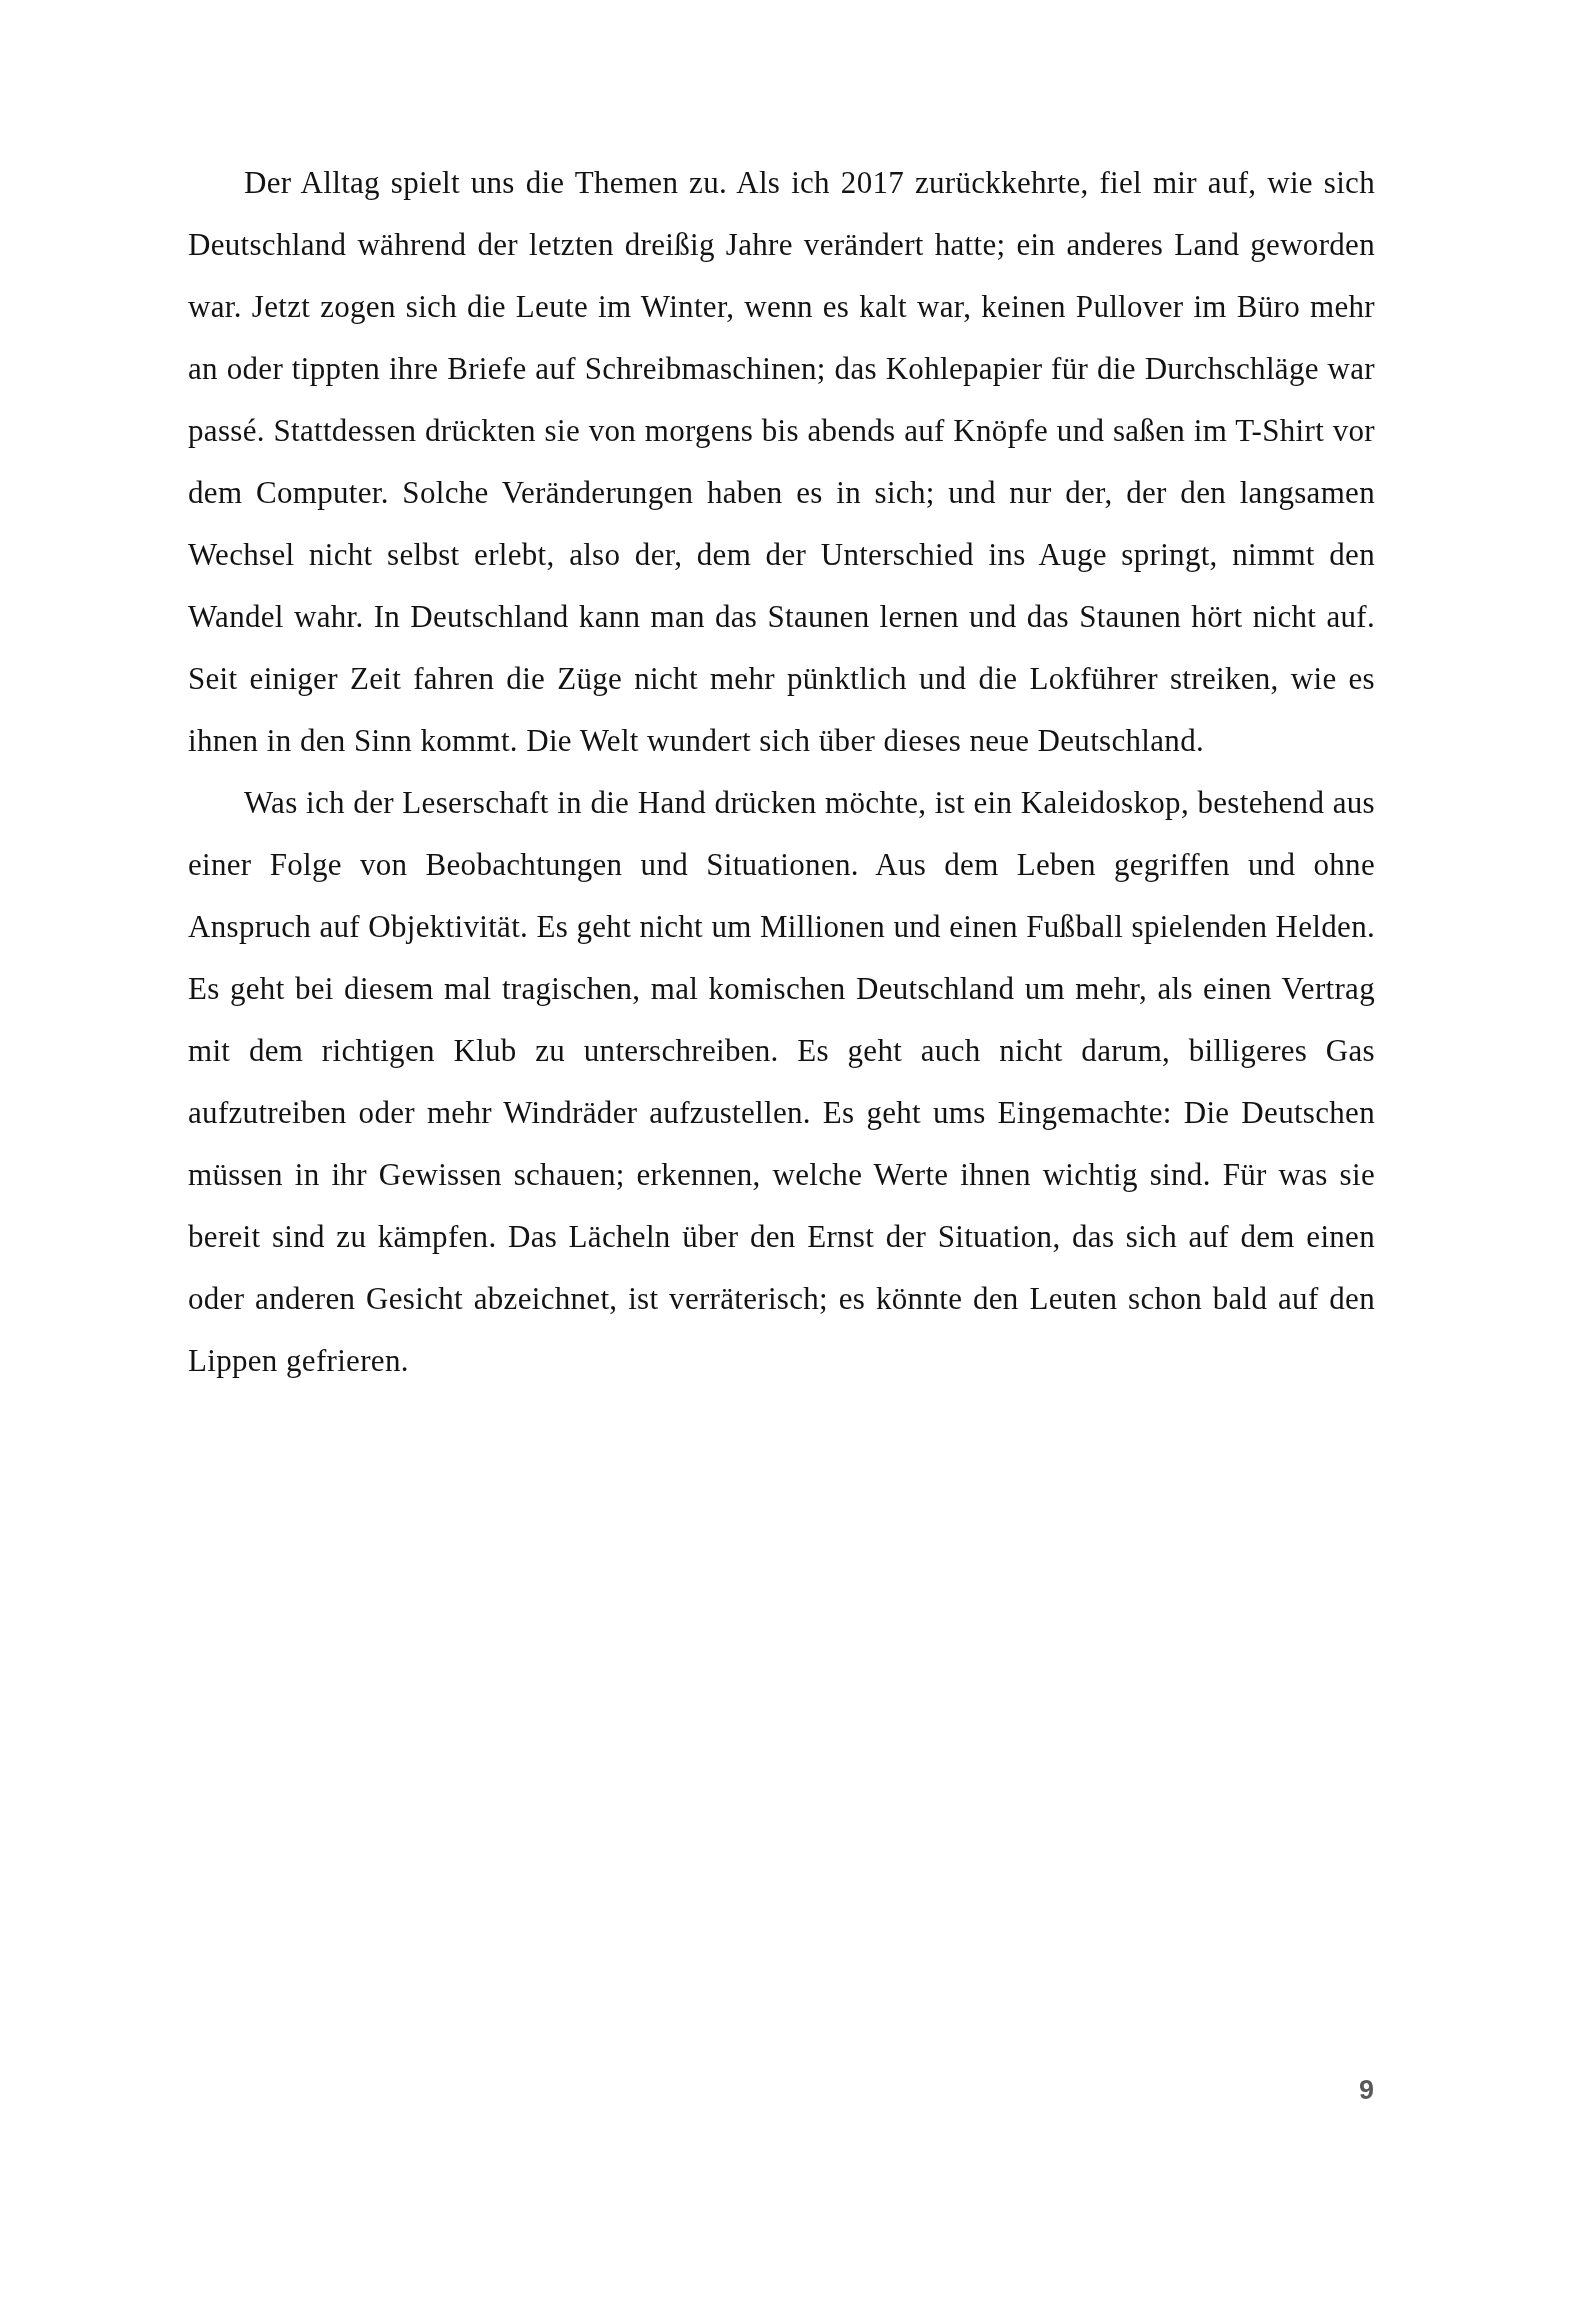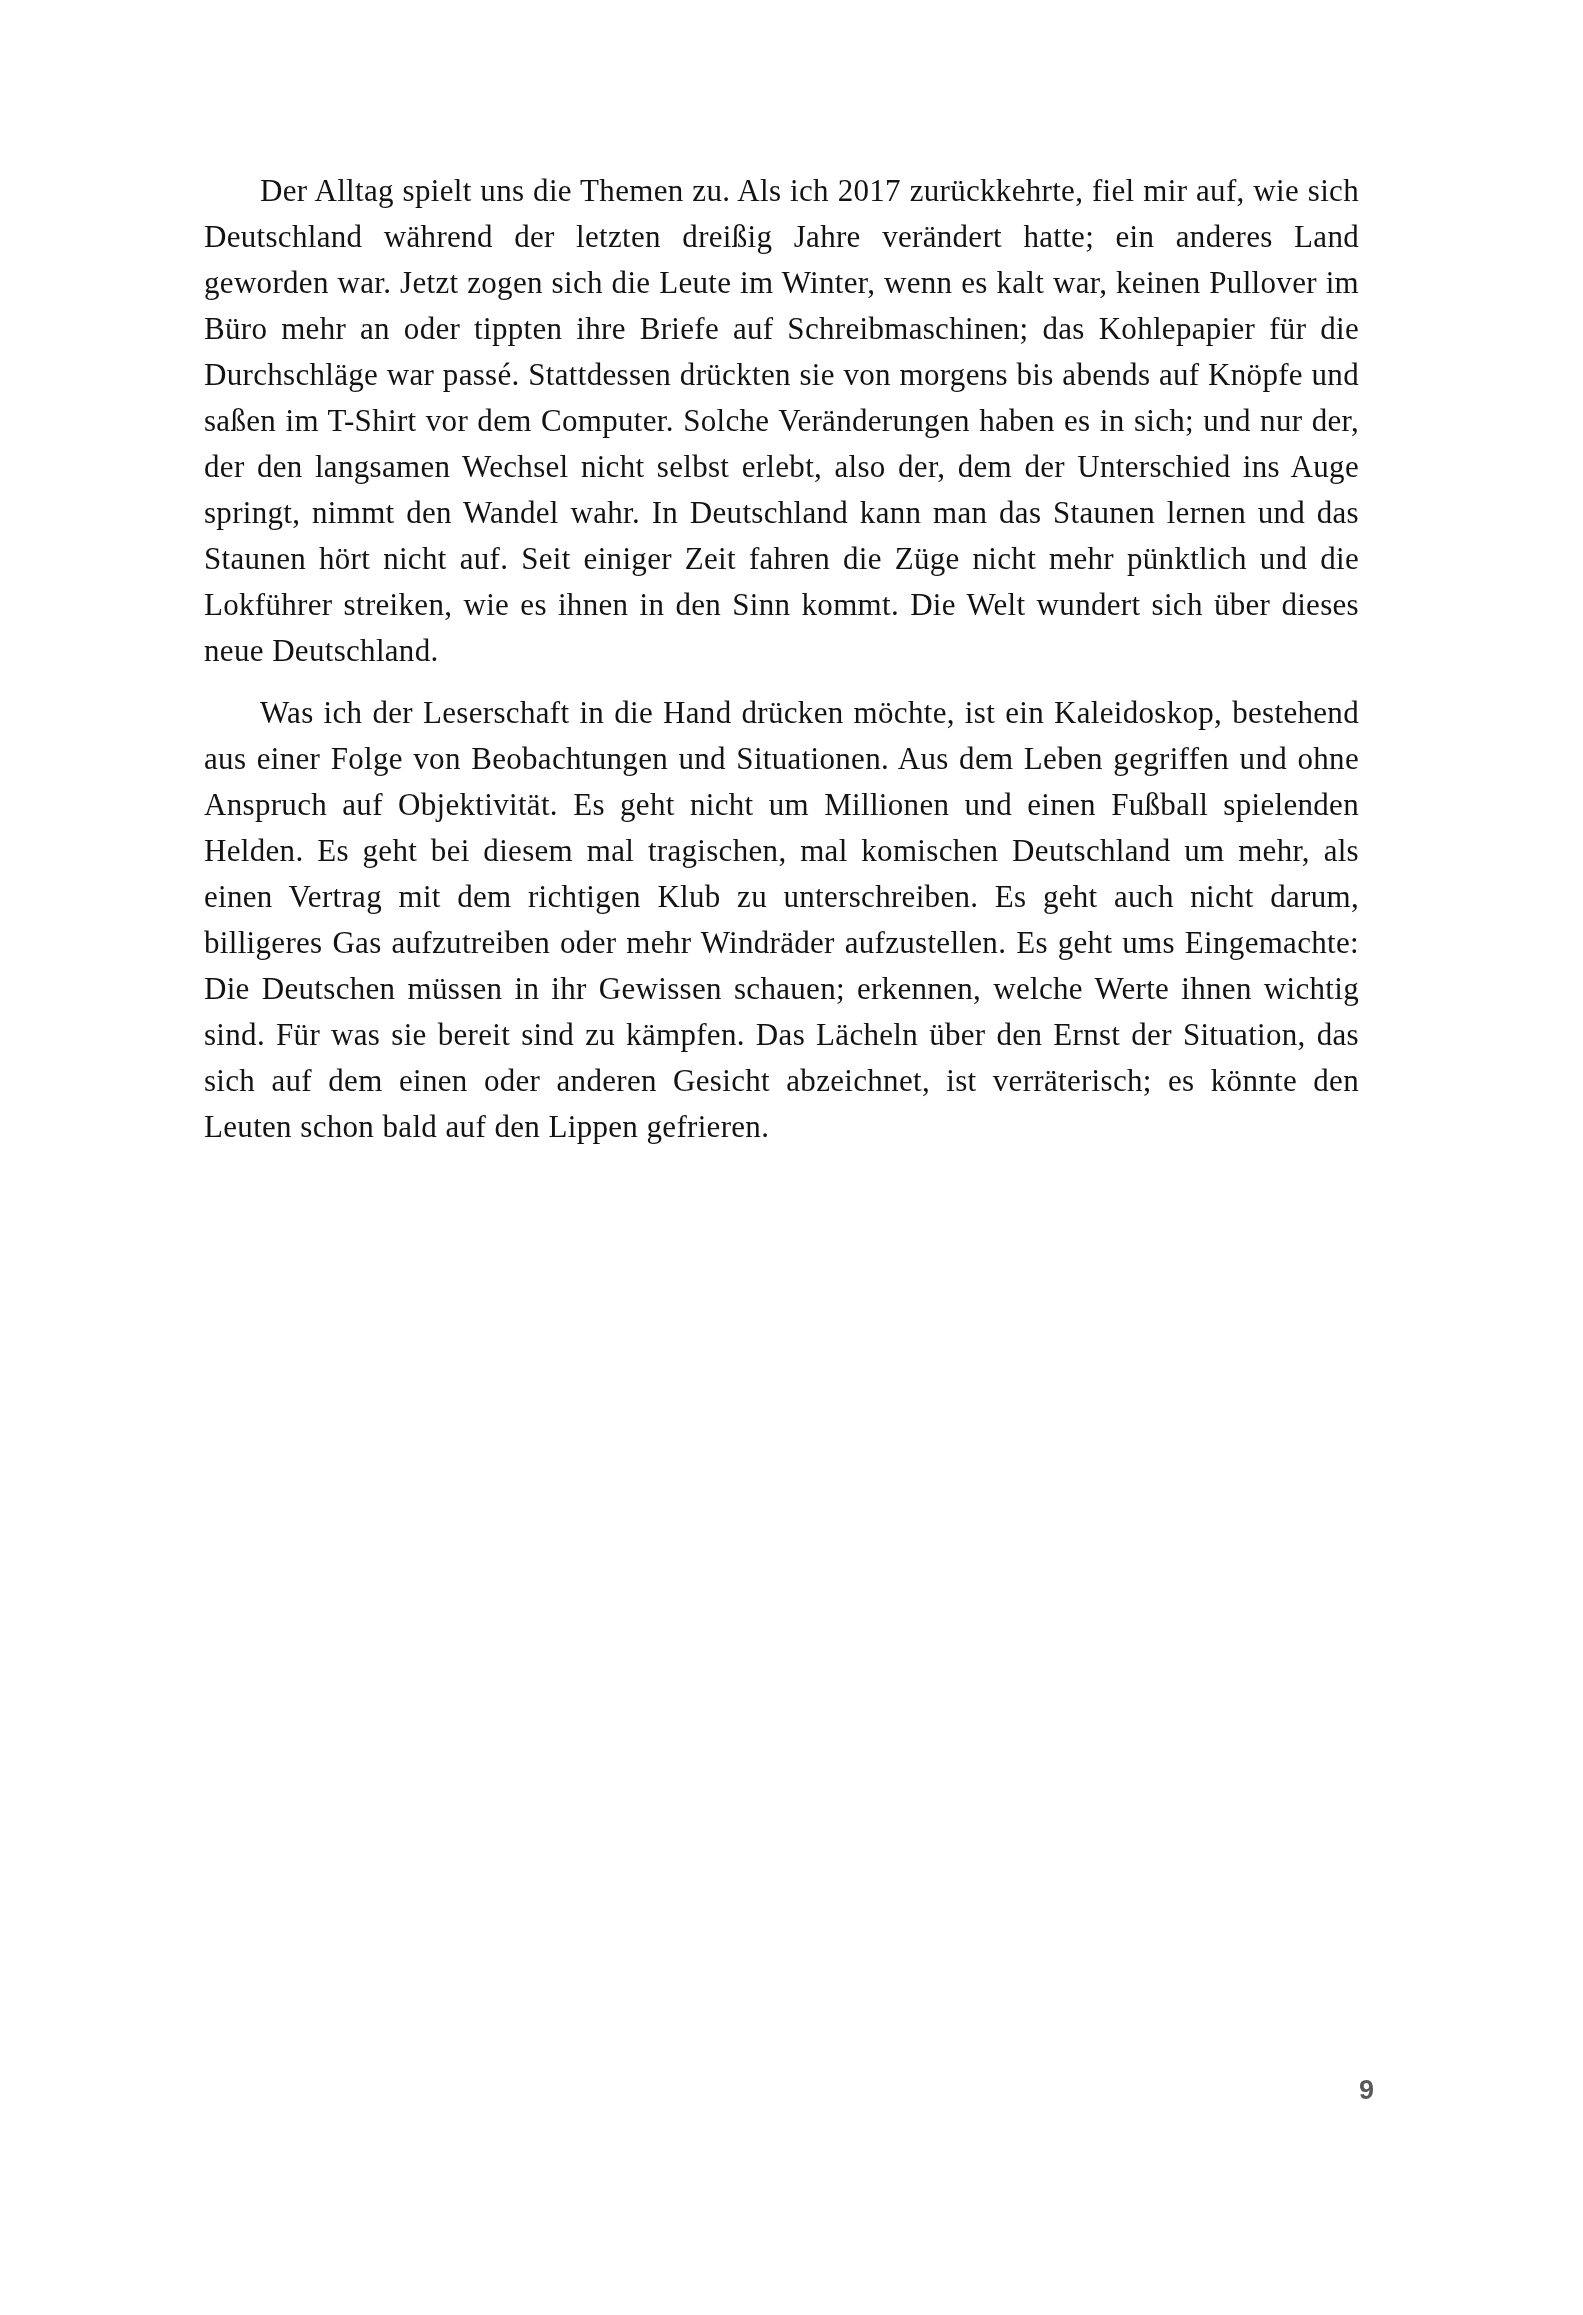--- a/index.html
+++ b/index.html
@@ -18,25 +18,25 @@
   }
   .text-column {
     position: absolute;
     left: 188px;
     top: 152px;
     width: 1187px;
   }
   .body-paragraph {
     font-family: "Liberation Serif", "DejaVu Serif", serif;
     font-size: 31px;
-    line-height: 46px;
+    line-height: 62px;
     color: #131313;
     text-align: justify;
     text-justify: inter-word;
-    margin: 16px;
+    margin: 0;
     hyphens: manual;
     -webkit-hyphens: manual;
     letter-spacing: 0.01em;
     word-spacing: 0.01em;
   }
   .body-paragraph.indented {
     text-indent: 56px;
   }
   
   .body-paragraph::after {

